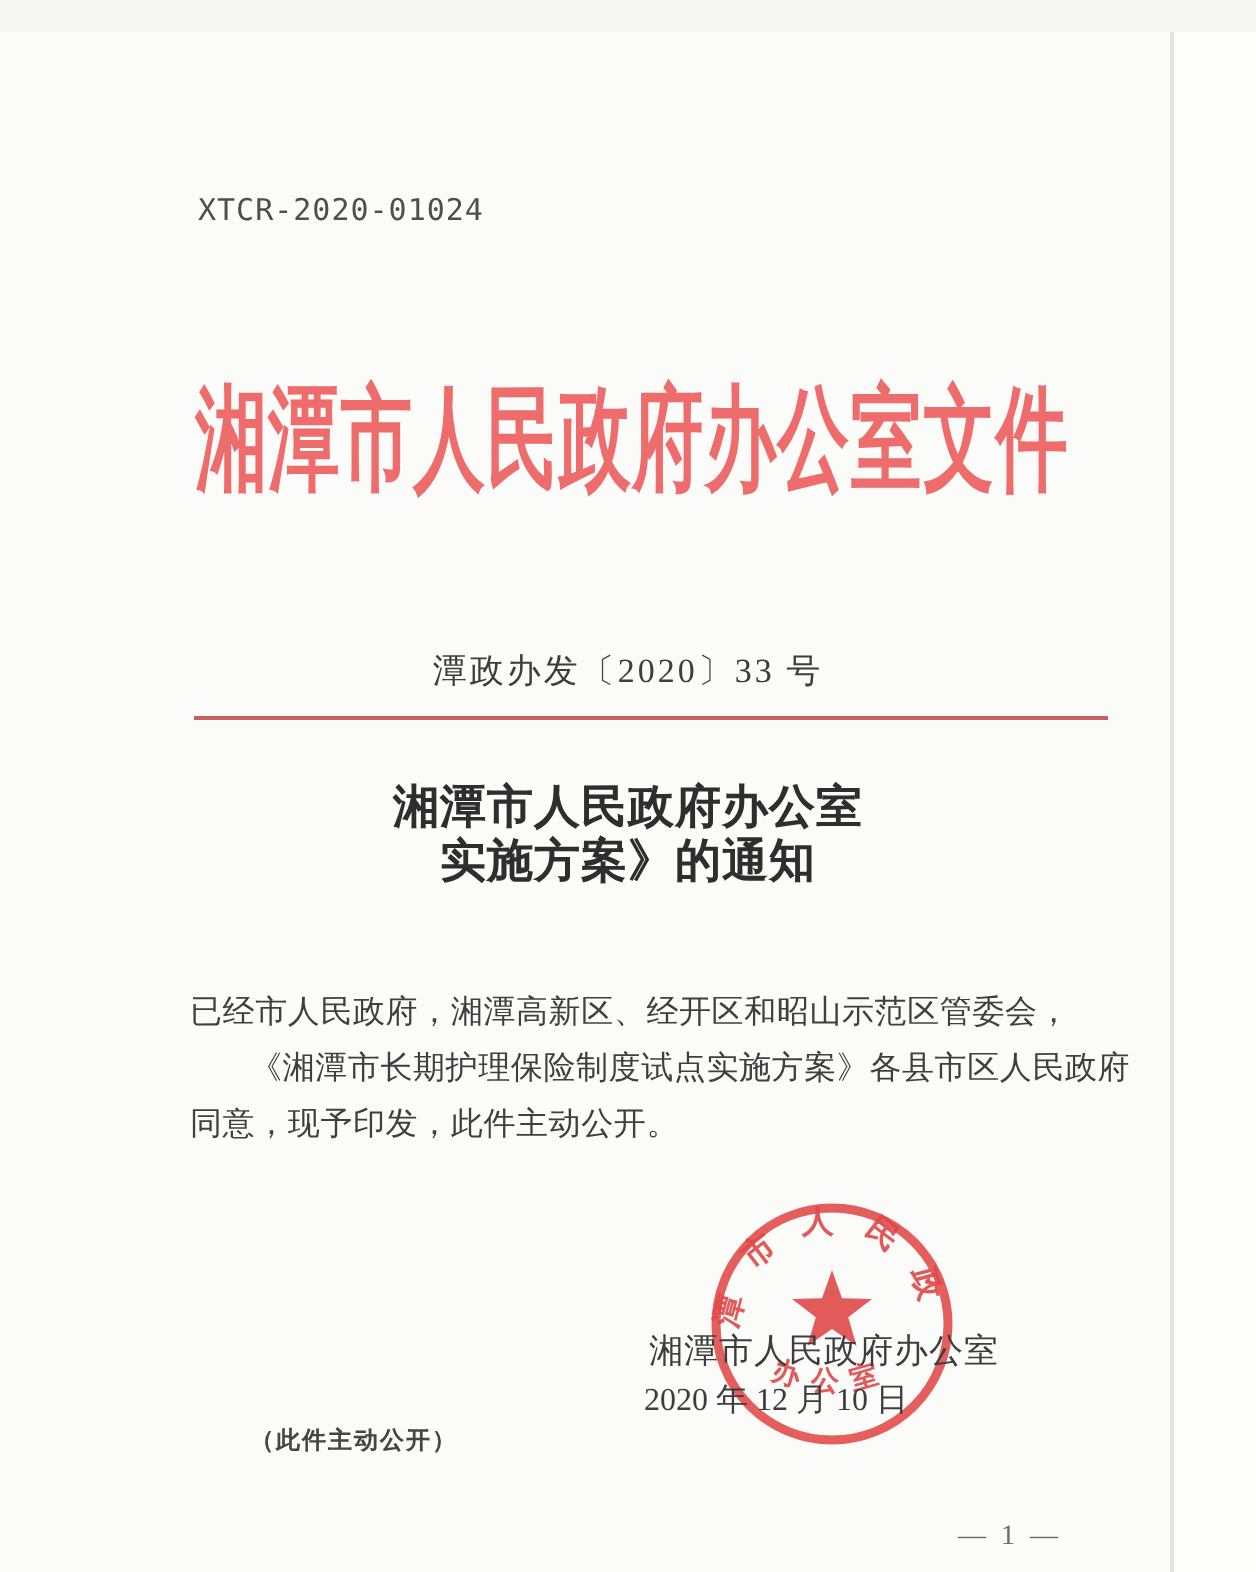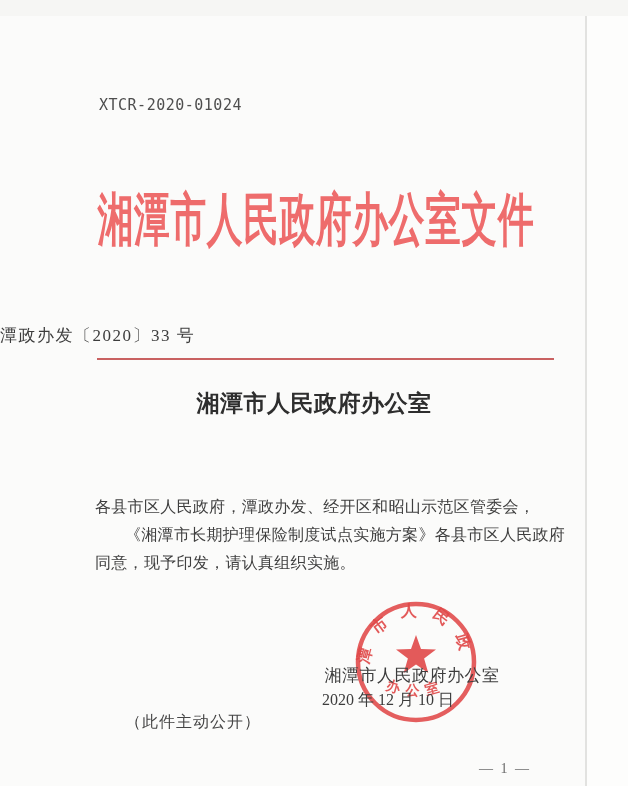--- a/index.html
+++ b/index.html
@@ -40,21 +40,21 @@
   .red-header span {
     display: inline-block;
     font-size: 51px; font-weight: bold;
     color: #ee6c6c;
     transform: scale(0.70, 1.12);
     transform-origin: center center;
     letter-spacing: 1px;
   }
   .doc-number {
     position: absolute; left: 0; top: 308px;
-    width: 628px; text-align: left;
+    width: 628px; text-align: center;
     font-size: 17px; color: #3d3d3d;
     letter-spacing: 1.5px;
   }
   .red-rule {
     position: absolute; left: 97px; top: 342px;
     width: 457px; height: 2px;
     background: #c96161;
   }
   .doc-title {
     position: absolute; left: 0; top: 374px;
@@ -84,22 +84,23 @@
     z-index: 2;
   }
   .sign-date {
     position: absolute; left: 322px; top: 674px;
     width: 180px; 
     font-size: 16px; color: #3d3d3d;
     z-index: 2;
   }
   .public-note {
     position: absolute; left: 125px; top: 696px;
-    font-size: 16px; color: #454545;
+    font-size: 12px; color: #454545;
     letter-spacing: 1px;
+    font-weight: bold;
   }
   .page-number {
     position: absolute; left: 440px; top: 745px;
     width: 130px; text-align: center;
     font-size: 14px; color: #6a6a6a;
     letter-spacing: 2px;
   }
 </style>
 </head>
 <body>
@@ -114,26 +115,27 @@
   <div class="red-header">
     <span>湘潭市人民政府办公室文件</span>
   </div>
 
   <div class="doc-number">潭政办发〔2020〕33 号</div>
 
   <div class="red-rule"></div>
 
   <div class="doc-title">
     <div>湘潭市人民政府办公室</div>
+    <div>实施方案》的通知</div>
   </div>
 
   <div class="body-text">
-    <div class="body-line">各县市区人民政府，潭政办发、经开区和昭山示范区管委会，</div>
+    <div class="body-line">已经市人民政府，湘潭高新区、经开区和昭山示范区管委会，</div>
     <div class="body-line indented">《湘潭市长期护理保险制度试点实施方案》各县市区人民政府</div>
-    <div class="body-line">同意，现予印发，请认真组织实施。</div>
+    <div class="body-line">同意，现予印发，此件主动公开。</div>
   </div>
 
   <svg class="seal" viewBox="0 0 128 128" xmlns="http://www.w3.org/2000/svg" xmlns:xlink="http://www.w3.org/1999/xlink">
     <defs>
       <path id="seal-arc-top" d="M 20.8 79.7 A 46 46 0 1 1 107.2 79.7" fill="none"></path>
       <path id="seal-arc-bottom" d="M 32 90 Q 64 104 96 90" fill="none"></path>
     </defs>
     <circle cx="64" cy="64" r="58" fill="none" stroke="#e04848" stroke-width="4.5" opacity="0.88"></circle>
     <polygon points="64,37 69,51.1 84,51.5 72.1,60.6 76.3,75 64,66.5 51.7,75 55.9,60.6 44,51.5 59,51.1" fill="#e04848" opacity="0.9"></polygon>
     <text font-size="16" font-weight="bold" fill="#e04848" opacity="0.9" letter-spacing="14" text-anchor="middle" font-family="Liberation Serif, DejaVu Serif, serif">

